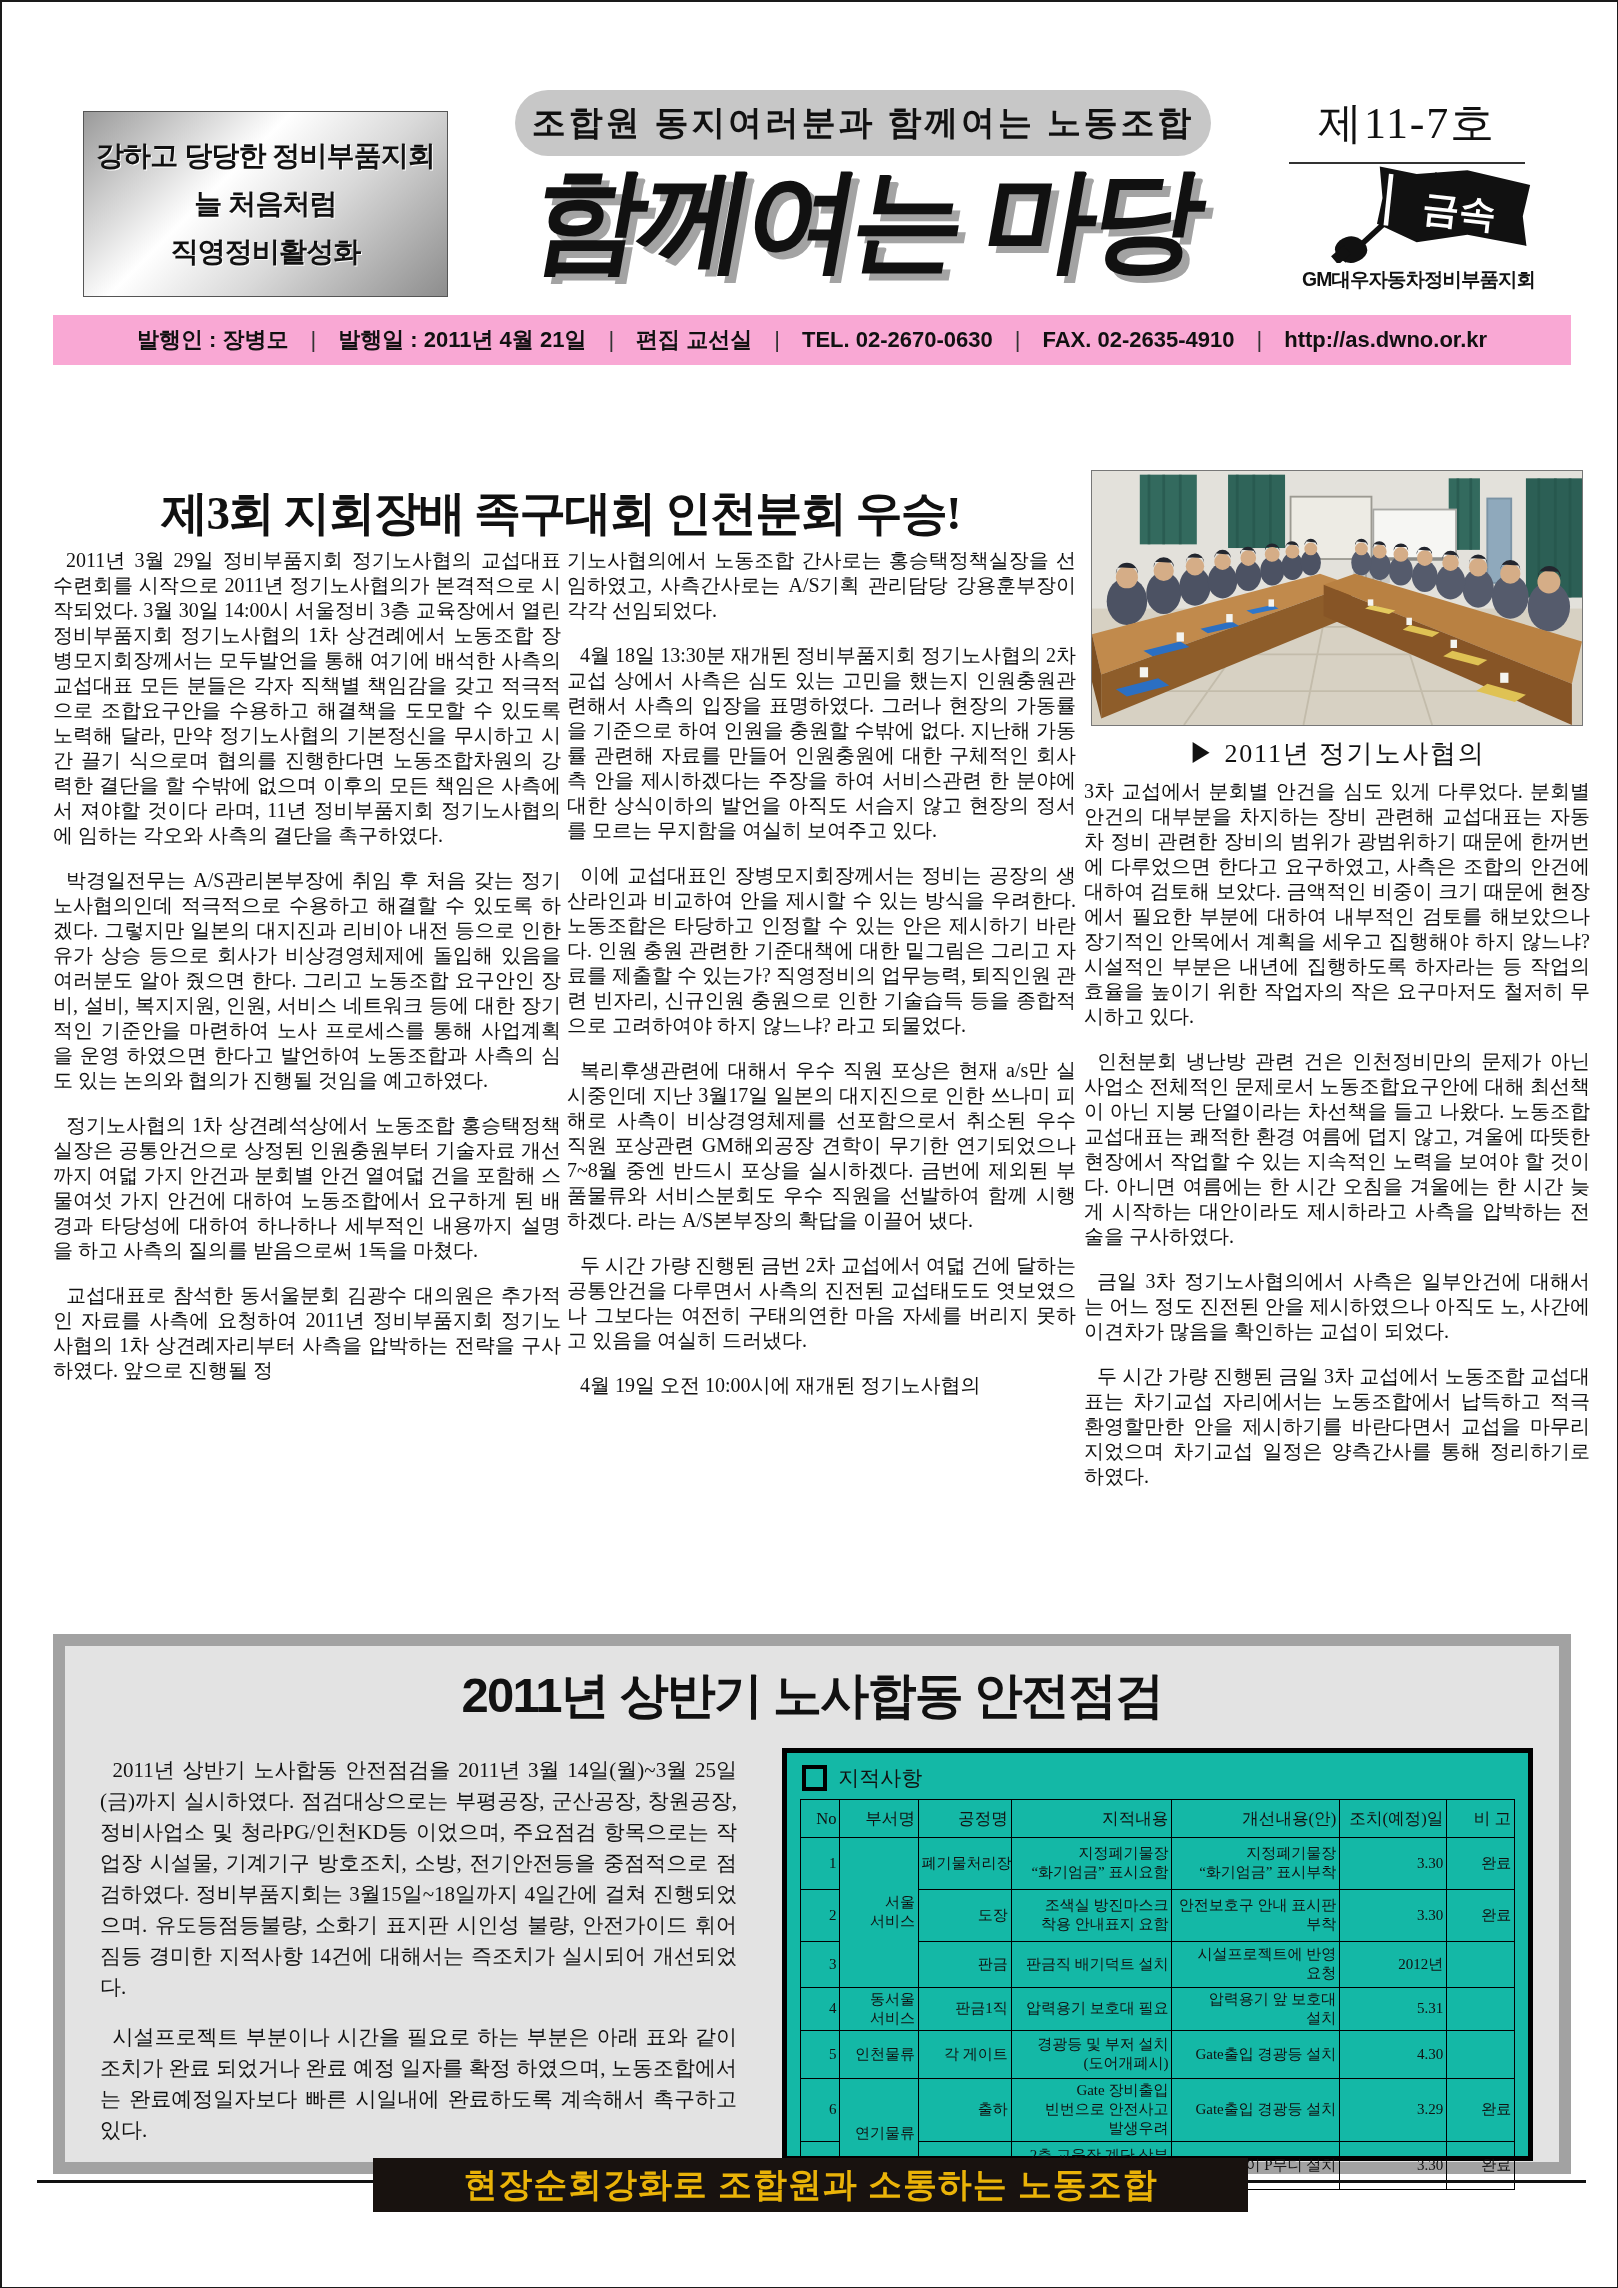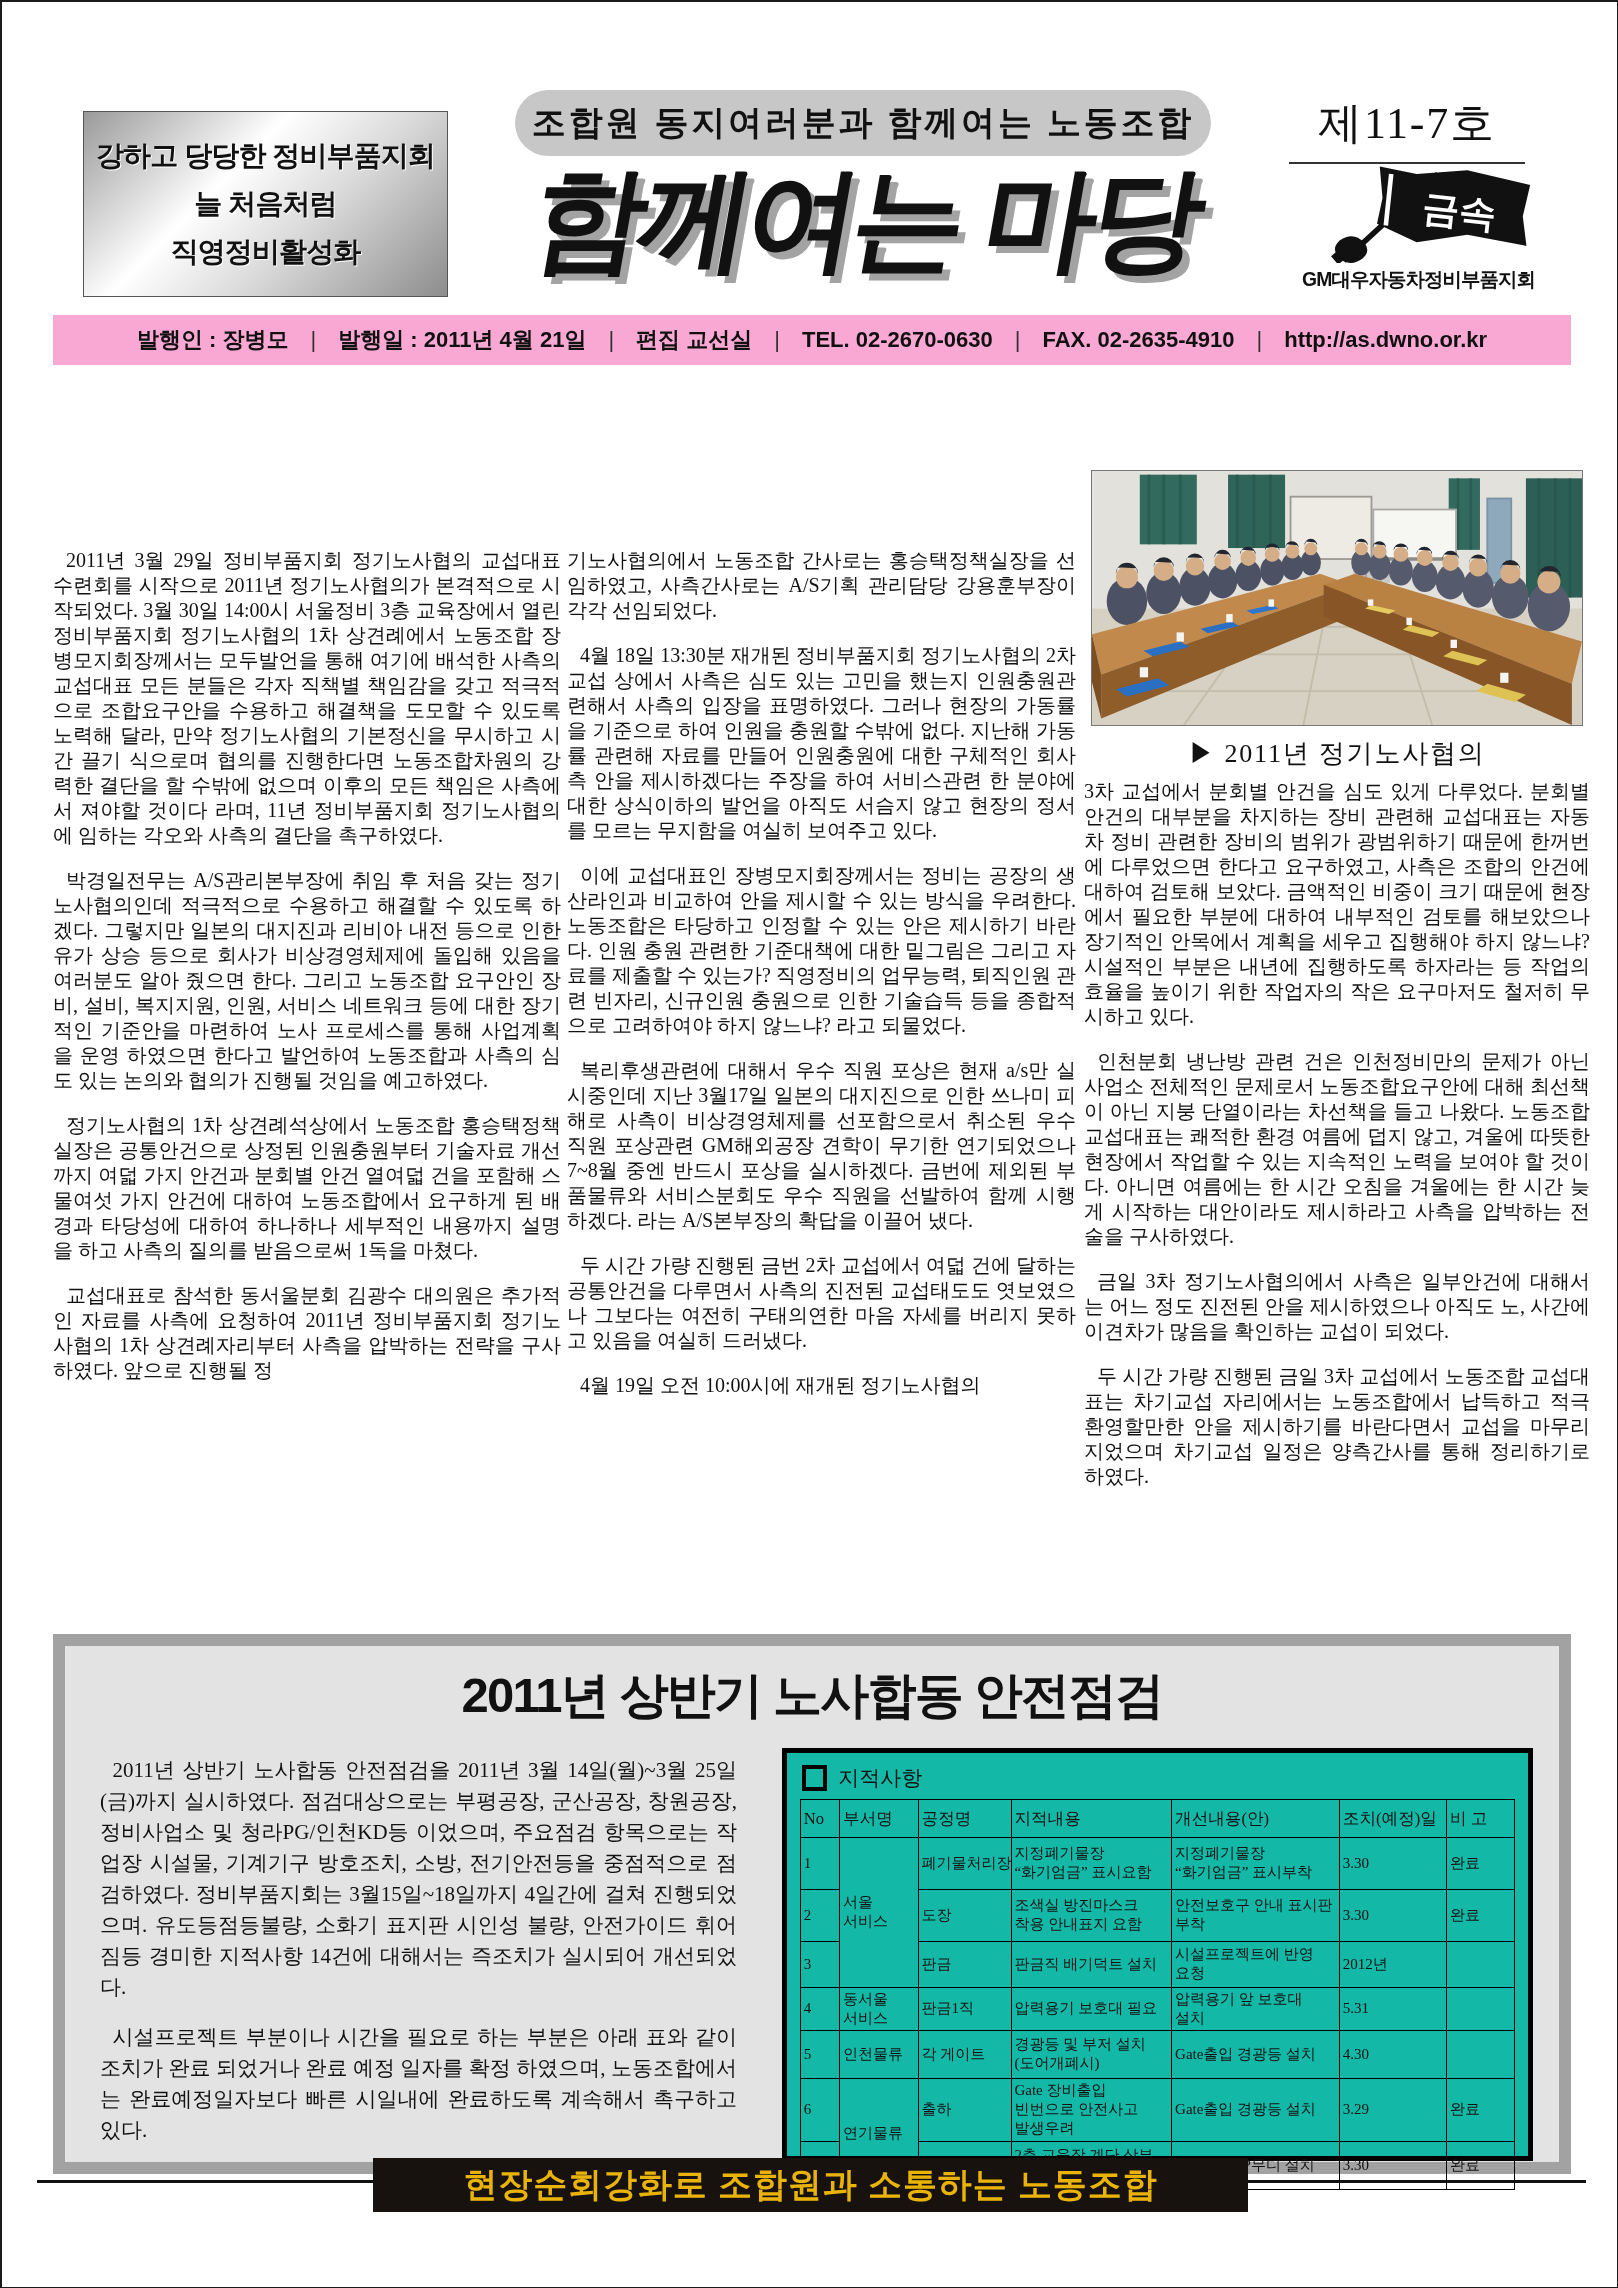--- a/index.html
+++ b/index.html
@@ -58,21 +58,21 @@
       background:#e3e3e3;border:12px solid #a2a2a2;margin-top:26px;}
   .safety-title{position:absolute;left:0;top:16.6px;width:100%;text-align:center;
       font-family:"Liberation Sans",sans-serif;font-weight:900;font-size:49px;letter-spacing:-1.8px;}
   .safety-body{position:absolute;left:35px;top:109px;width:637px;height:397px;
       font-size:21px;line-height:31px;text-align:justify;overflow:hidden;}
   .safety-body p{margin:0 0 18.5px 0;text-indent:0.6em;}
   .table-panel{position:absolute;right:26px;top:102px;width:751px;height:413px;background:#14b8a6;
       border:5.5px solid #000;box-sizing:border-box;padding:9.2px 13px;}
   .table-label{display:flex;align-items:center;gap:11px;font-size:21px;margin:1.8px 0 7.4px 1.8px;}
   .cb{width:17.5px;height:17.5px;border:4.6px solid #000;display:inline-block;box-sizing:content-box;}
-  table.safety-table{width:100%;border-collapse:collapse;font-size:15px;text-align:left;table-layout:fixed;padding-left:30px;}
+  table.safety-table{width:100%;border-collapse:collapse;font-size:15px;text-align:right;table-layout:fixed;padding-left:30px;}
   .safety-table th,.safety-table td{border:1.8px solid #000;padding:1.8px 2.8px;vertical-align:middle;
       word-break:keep-all;overflow:hidden;}
   .safety-table th{font-weight:normal;font-size:16.6px;height:33px;}
   tr.rh-a{height:52px;} tr.rh-b{height:46px;} tr.rh-c{height:42px;} tr.rh-d{height:63px;} tr.rh-e{height:48px;}
 
   
   .footer-line{position:absolute;left:35px;top:2178px;width:1549px;border-top:3.7px solid #111;}
   .footer-banner{position:absolute;left:371px;top:2156px;width:875px;height:54px;background:#18120f;
       color:#eab308;display:flex;align-items:center;justify-content:center;
       font-family:"Liberation Sans",sans-serif;font-weight:bold;font-size:34px;letter-spacing:0.9px;}
@@ -116,20 +116,21 @@
     <span class="sep">|</span>
     <span>편집 교선실</span>
     <span class="sep">|</span>
     <span>TEL. 02-2670-0630</span>
     <span class="sep">|</span>
     <span>FAX. 02-2635-4910</span>
     <span class="sep">|</span>
     <span>http://as.dwno.or.kr</span>
   </div>
 
+  <div class="subheadline">제3회 지회장배 족구대회 인천분회 우승!</div>
 
   <div class="photo">
     <svg viewBox="0 0 533 277" xmlns="http://www.w3.org/2000/svg" preserveAspectRatio="none">
       <rect x="0" y="0" width="533" height="160" fill="#e3e1db"></rect>
       <rect x="0" y="150" width="533" height="127" fill="#d7d1c3"></rect>
       <g stroke="#c3bcab" stroke-width="2">
         <line x1="100" y1="277" x2="190" y2="150"></line>
           <line x1="230" y1="277" x2="255" y2="150"></line>
         <line x1="370" y1="277" x2="330" y2="150"></line>
           <line x1="140" y1="200" x2="420" y2="200"></line>

